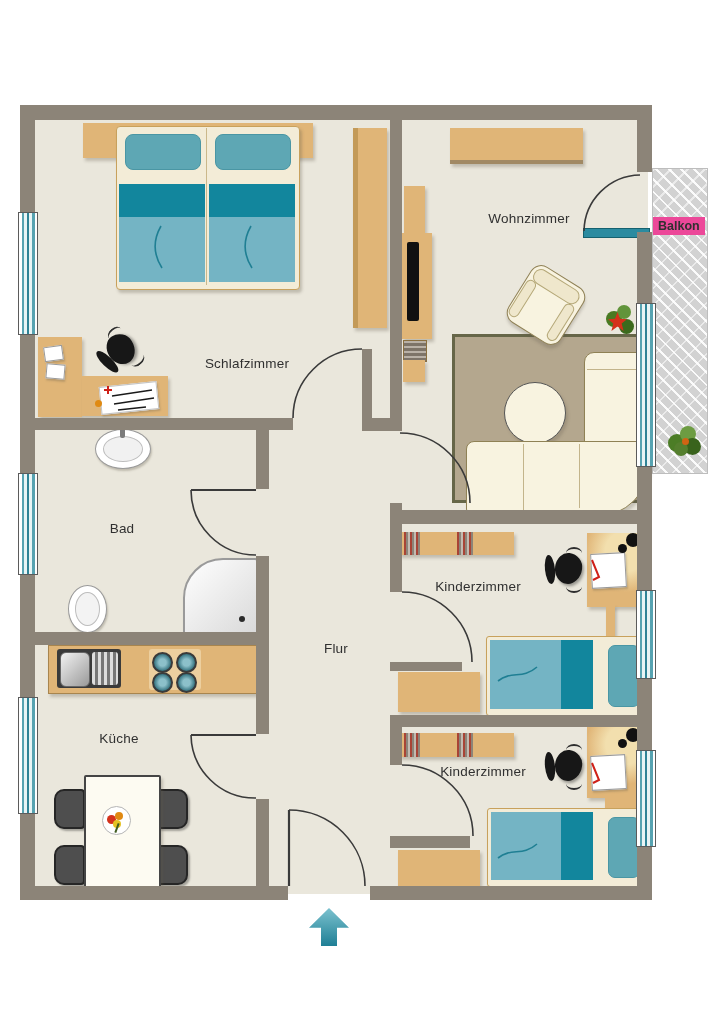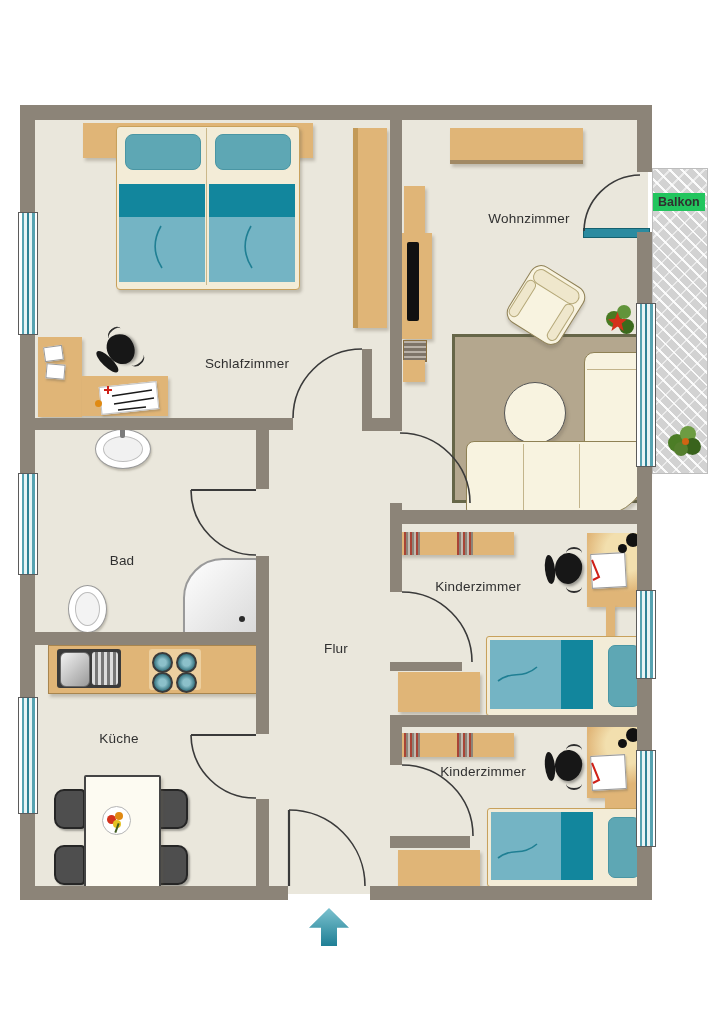--- a/index.html
+++ b/index.html
@@ -12,21 +12,21 @@
   .cream{position:absolute;background:#f8f3e0;border:1.5px solid #8f8155;box-shadow:2px 3px 3px rgba(96,88,74,.25);}
   .white-item{position:absolute;background:#ffffff;border:1.5px solid #9a9a9a;box-shadow:1px 2px 2px rgba(96,88,74,.3);}
   .rlabel{position:absolute;transform:translate(-50%,-50%);font-size:13.5px;font-weight:400;
           color:#303030;white-space:nowrap;letter-spacing:.2px;}
   .window{position:absolute;border:1.5px solid #5b5b5b;
           background:linear-gradient(90deg,#ffffff 0 14%,#57a3b1 14% 30%,#e8f4f5 30% 46%,#2f8396 46% 58%,#e8f4f5 58% 72%,#57a3b1 72% 87%,#ffffff 87% 100%);}
   .balcony{position:absolute;background:
      repeating-linear-gradient(45deg,rgba(255,255,255,.9) 0 2px,rgba(255,255,255,0) 2px 9px),
      repeating-linear-gradient(135deg,rgba(255,255,255,.55) 0 1.5px,rgba(255,255,255,0) 1.5px 12px),
      #d2d2d2; border:1px solid #bdbdbd;}
-  .balkon-box{position:absolute;background:#22c55e;padding:2px 5px;font-size:12.5px;font-weight:600;color:#303030;}
+  .balkon-box{position:absolute;background:#ec4899;padding:2px 5px;font-size:12.5px;font-weight:600;color:#303030;margin-top:24px;}
   svg.overlay{position:absolute;left:0;top:0;pointer-events:none;}
   .ochair{position:absolute;width:42px;height:42px;}
   .ochair .s{position:absolute;left:13px;top:5px;width:27px;height:31px;background:#171717;
              border-radius:46% 54% 50% 50%/50% 46% 54% 50%;transform:rotate(8deg);box-shadow:2px 2px 3px rgba(0,0,0,.35);}
   .ochair .w{position:absolute;left:3px;top:7px;width:10px;height:29px;background:#171717;border-radius:50%;transform:rotate(-6deg);}
   .ochair .a{position:absolute;left:24px;top:-1px;width:16px;height:10px;border-top:2.5px solid #2e2e2e;border-radius:50%;}
   .ochair .b{position:absolute;left:24px;top:33px;width:16px;height:10px;border-bottom:2.5px solid #2e2e2e;border-radius:50%;}
   .kchair{position:absolute;width:27px;height:36px;background:#4e4e4e;border:2px solid #262626;box-shadow:2px 2px 2px rgba(0,0,0,.3);}
   .burner{position:absolute;width:17px;height:17px;border-radius:50%;border:2px solid #3a3a3a;
           background:radial-gradient(circle,#8cc0ca 0 30%,#2c6a77 75%);}
@@ -239,21 +239,21 @@
       <path d="M 592,763 L 599,780 L 593,783"></path>
       <path d="M 104,390 L 112,390 M 108,386 L 108,394"></path>
     </g>
     <g fill="none" stroke="#1a1a1a" stroke-width="1.4">
       <path d="M 112,396 L 152,390 M 114,404 L 154,398 M 118,410 L 146,407"></path>
     </g>
   </svg>
 
   <div class="rlabel" style="left:247px;top:363px;">Schlafzimmer</div>
   <div class="rlabel" style="left:529px;top:218px;">Wohnzimmer</div>
-  <div class="rlabel" style="left:122px;top:560px;">Bad</div>
+  <div class="rlabel" style="left:122px;top:528px;">Bad</div>
   <div class="rlabel" style="left:336px;top:648px;">Flur</div>
   <div class="rlabel" style="left:119px;top:738px;">Küche</div>
   <div class="rlabel" style="left:478px;top:586px;">Kinderzimmer</div>
   <div class="rlabel" style="left:483px;top:771px;">Kinderzimmer</div>
   <div class="balkon-box" style="left:653px;top:193px;">Balkon</div>
 
   <div class="abs" style="left:309px;top:908px;width:40px;height:38px;background:linear-gradient(180deg,#7cc2cf,#1f7f95);
               clip-path:polygon(50% 0,100% 52%,70% 52%,70% 100%,30% 100%,30% 52%,0 52%);"></div>
 </div>
 

